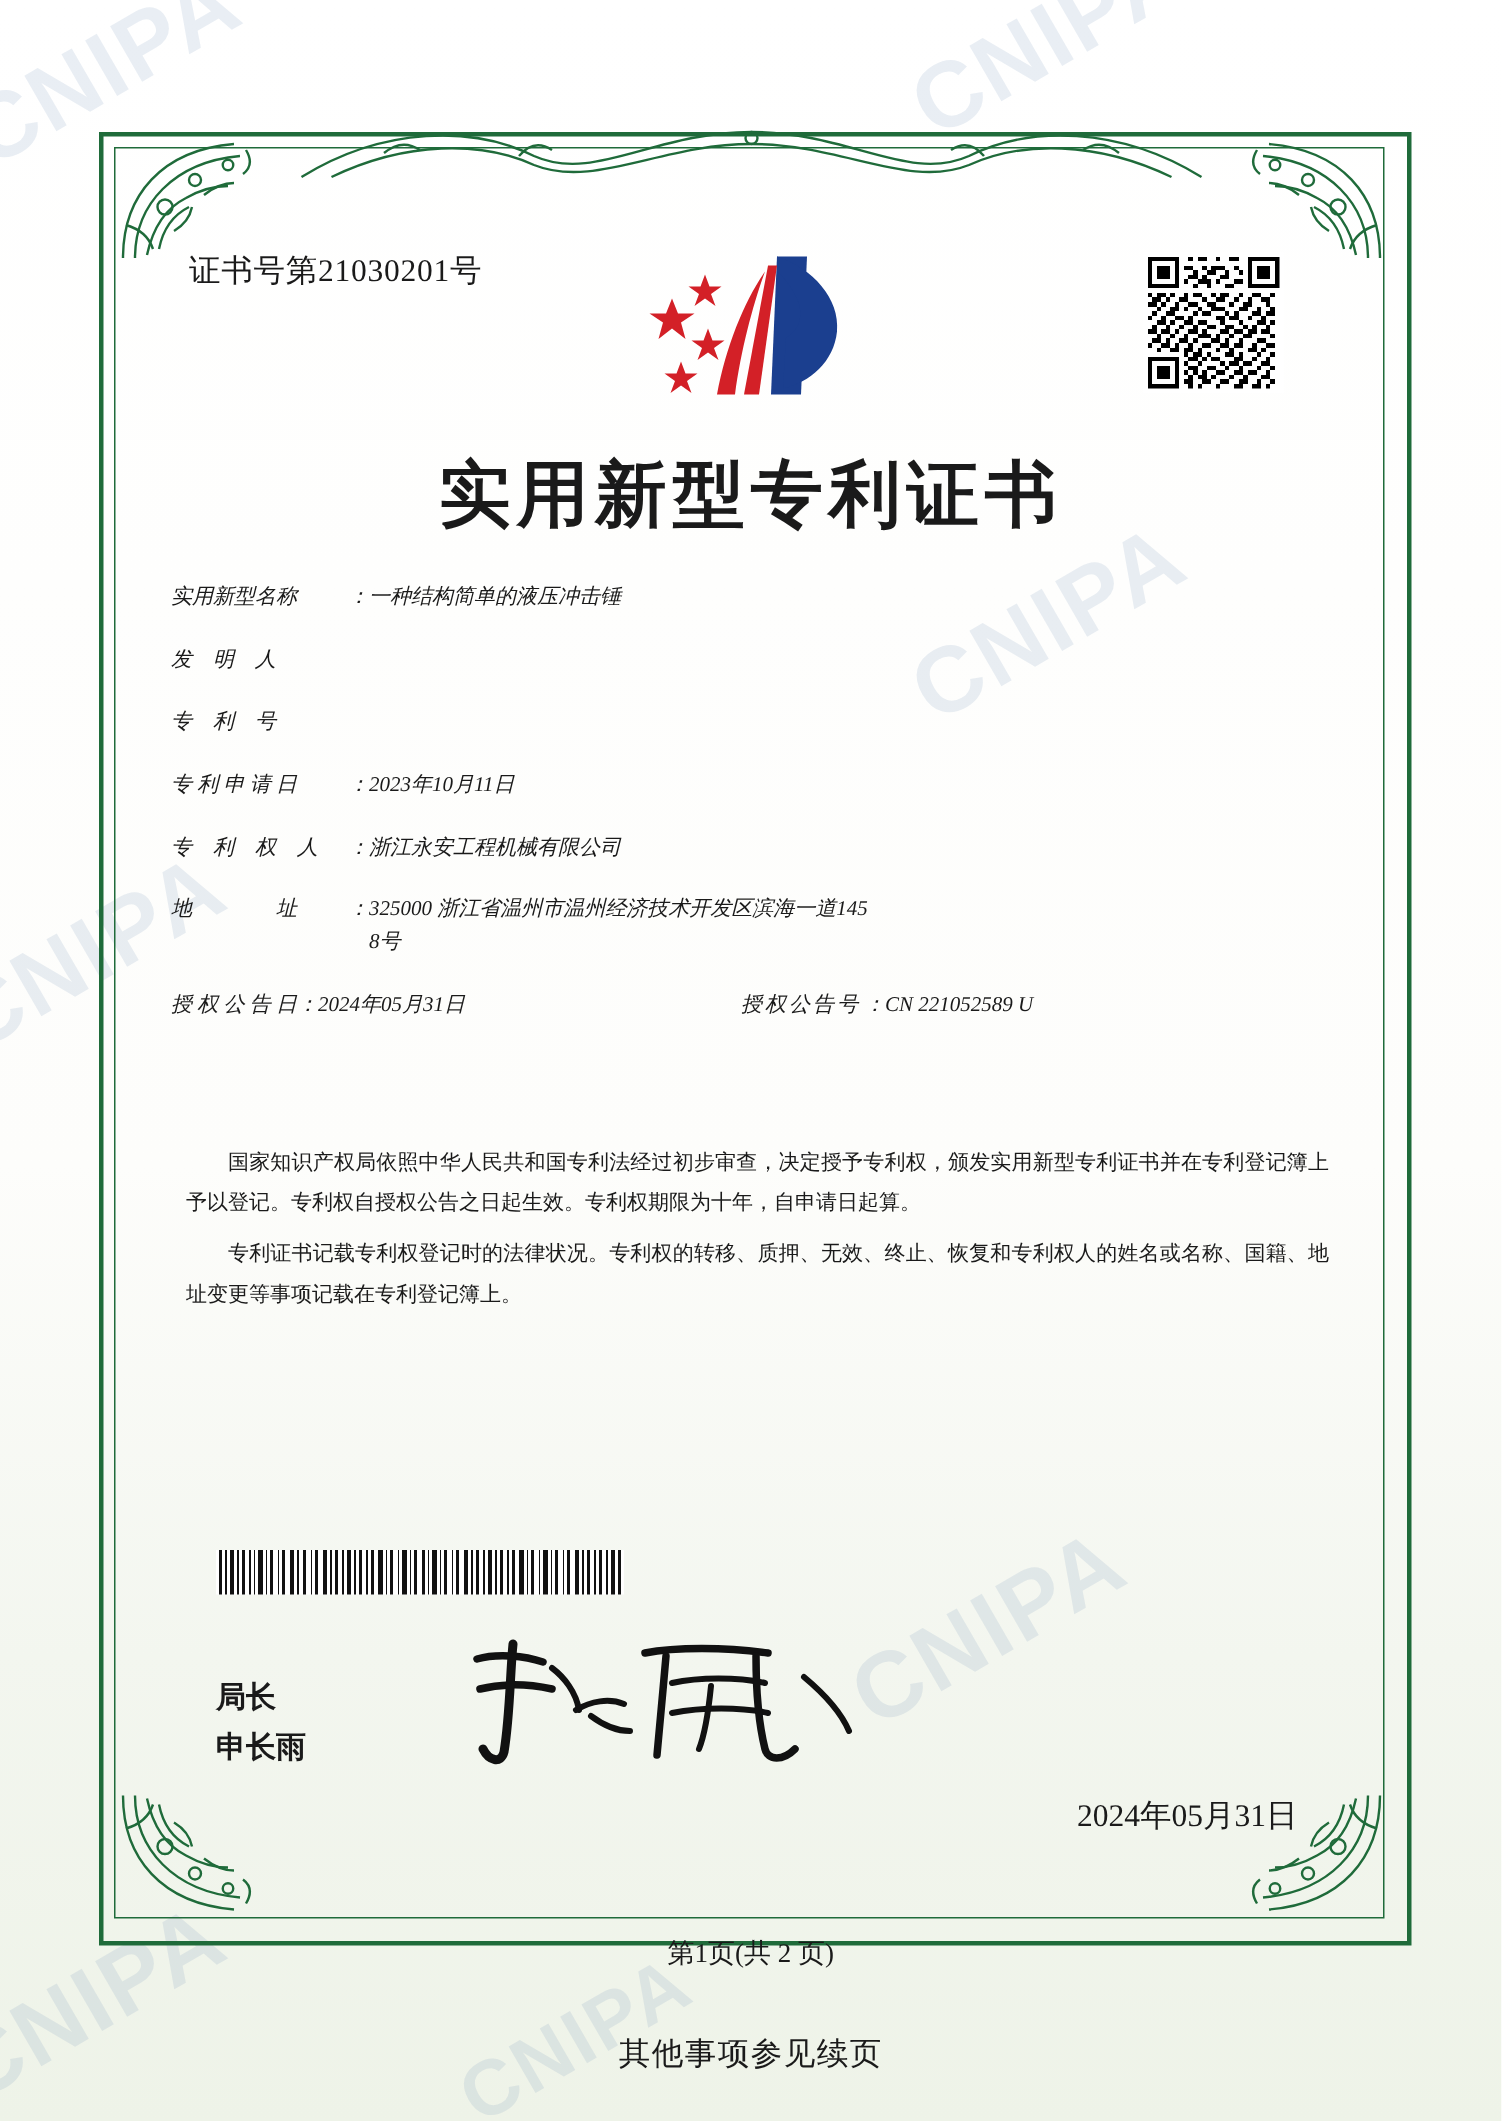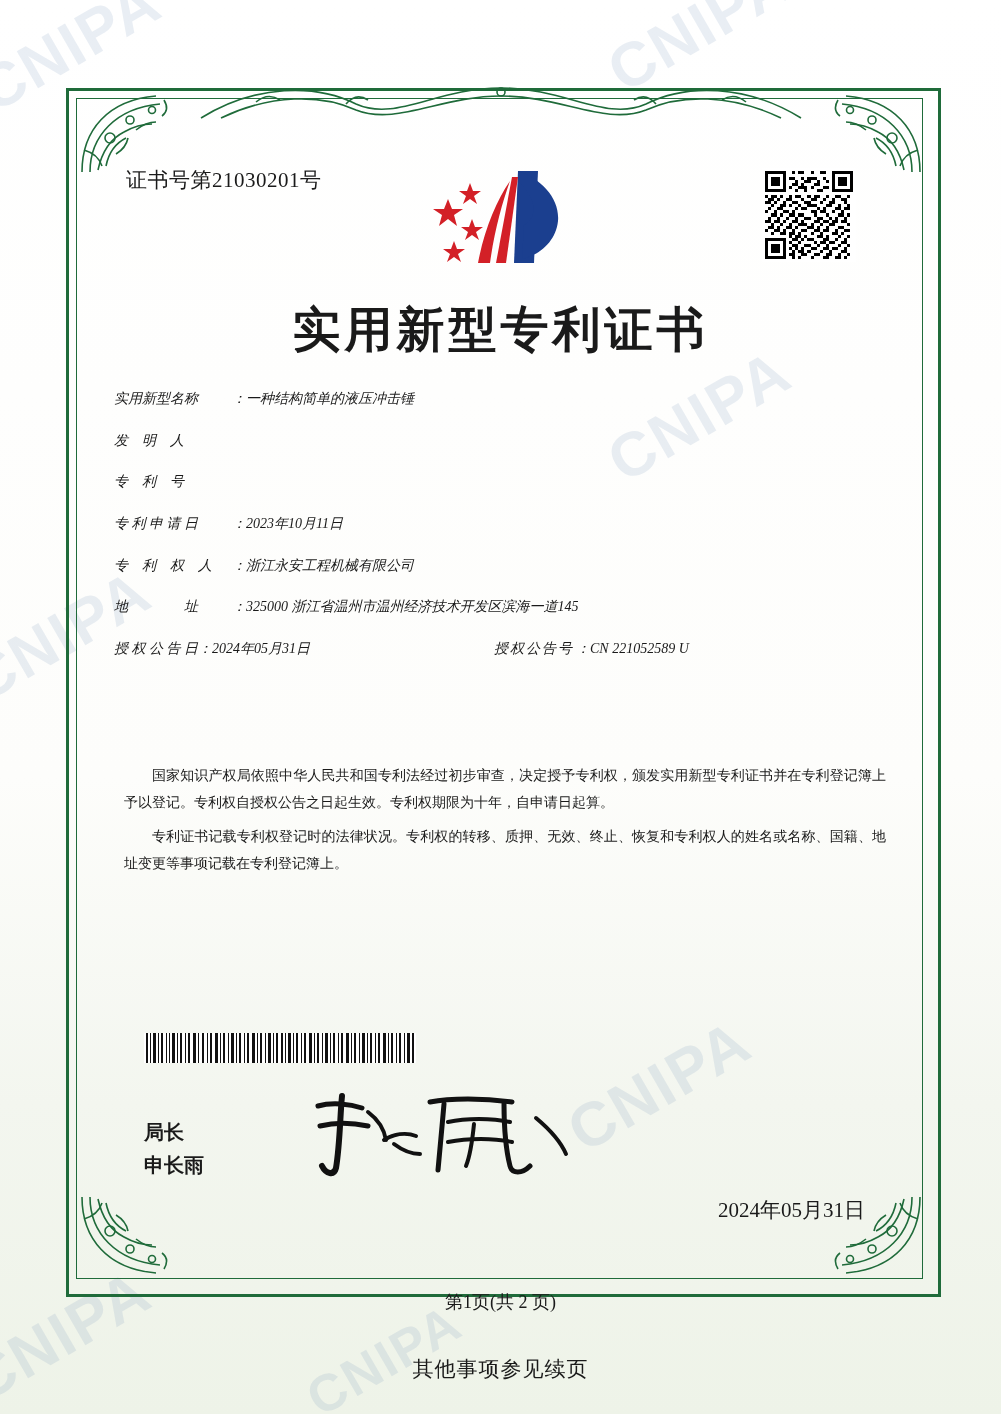--- a/index.html
+++ b/index.html
@@ -544,20 +544,21 @@
       </div>
 
       <div class="row">
         <div class="label">专　利　权　人</div>
         <div class="value">：<span>浙江永安工程机械有限公司</span></div>
       </div>
 
       <div class="row">
         <div class="label">地　　　　址</div>
         <div class="value">：<span>325000 浙江省温州市温州经济技术开发区滨海一道145</span>
+          <div class="addr-second">8号</div>
         </div>
       </div>
 
       <div class="row pub">
         <div class="pub-left">
           <span>授 权 公 告 日</span>
           <span>：</span>
           <span>2024年05月31日</span>
         </div>
         <div class="pub-right">

